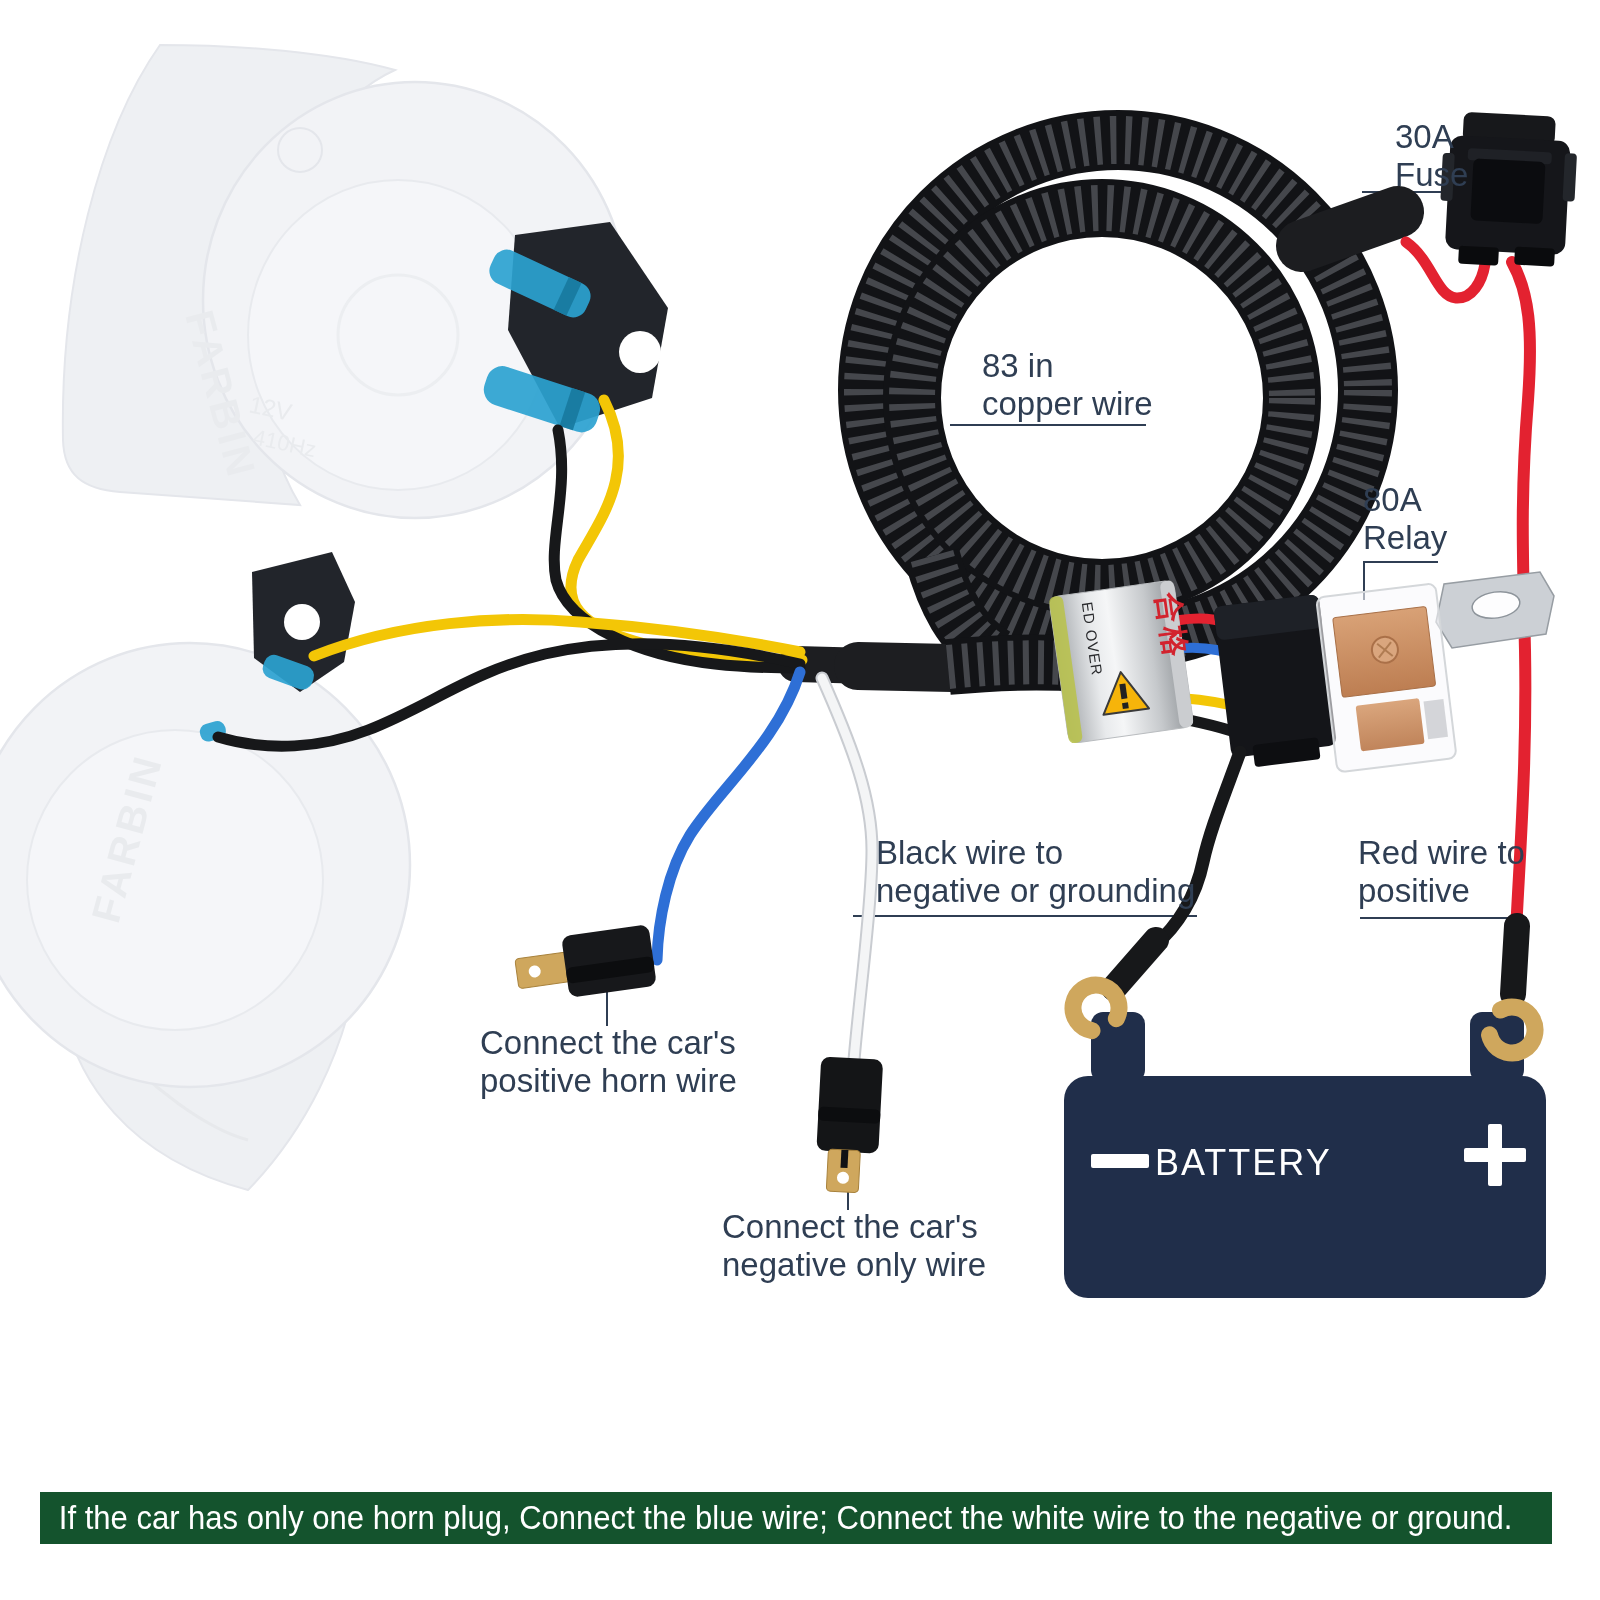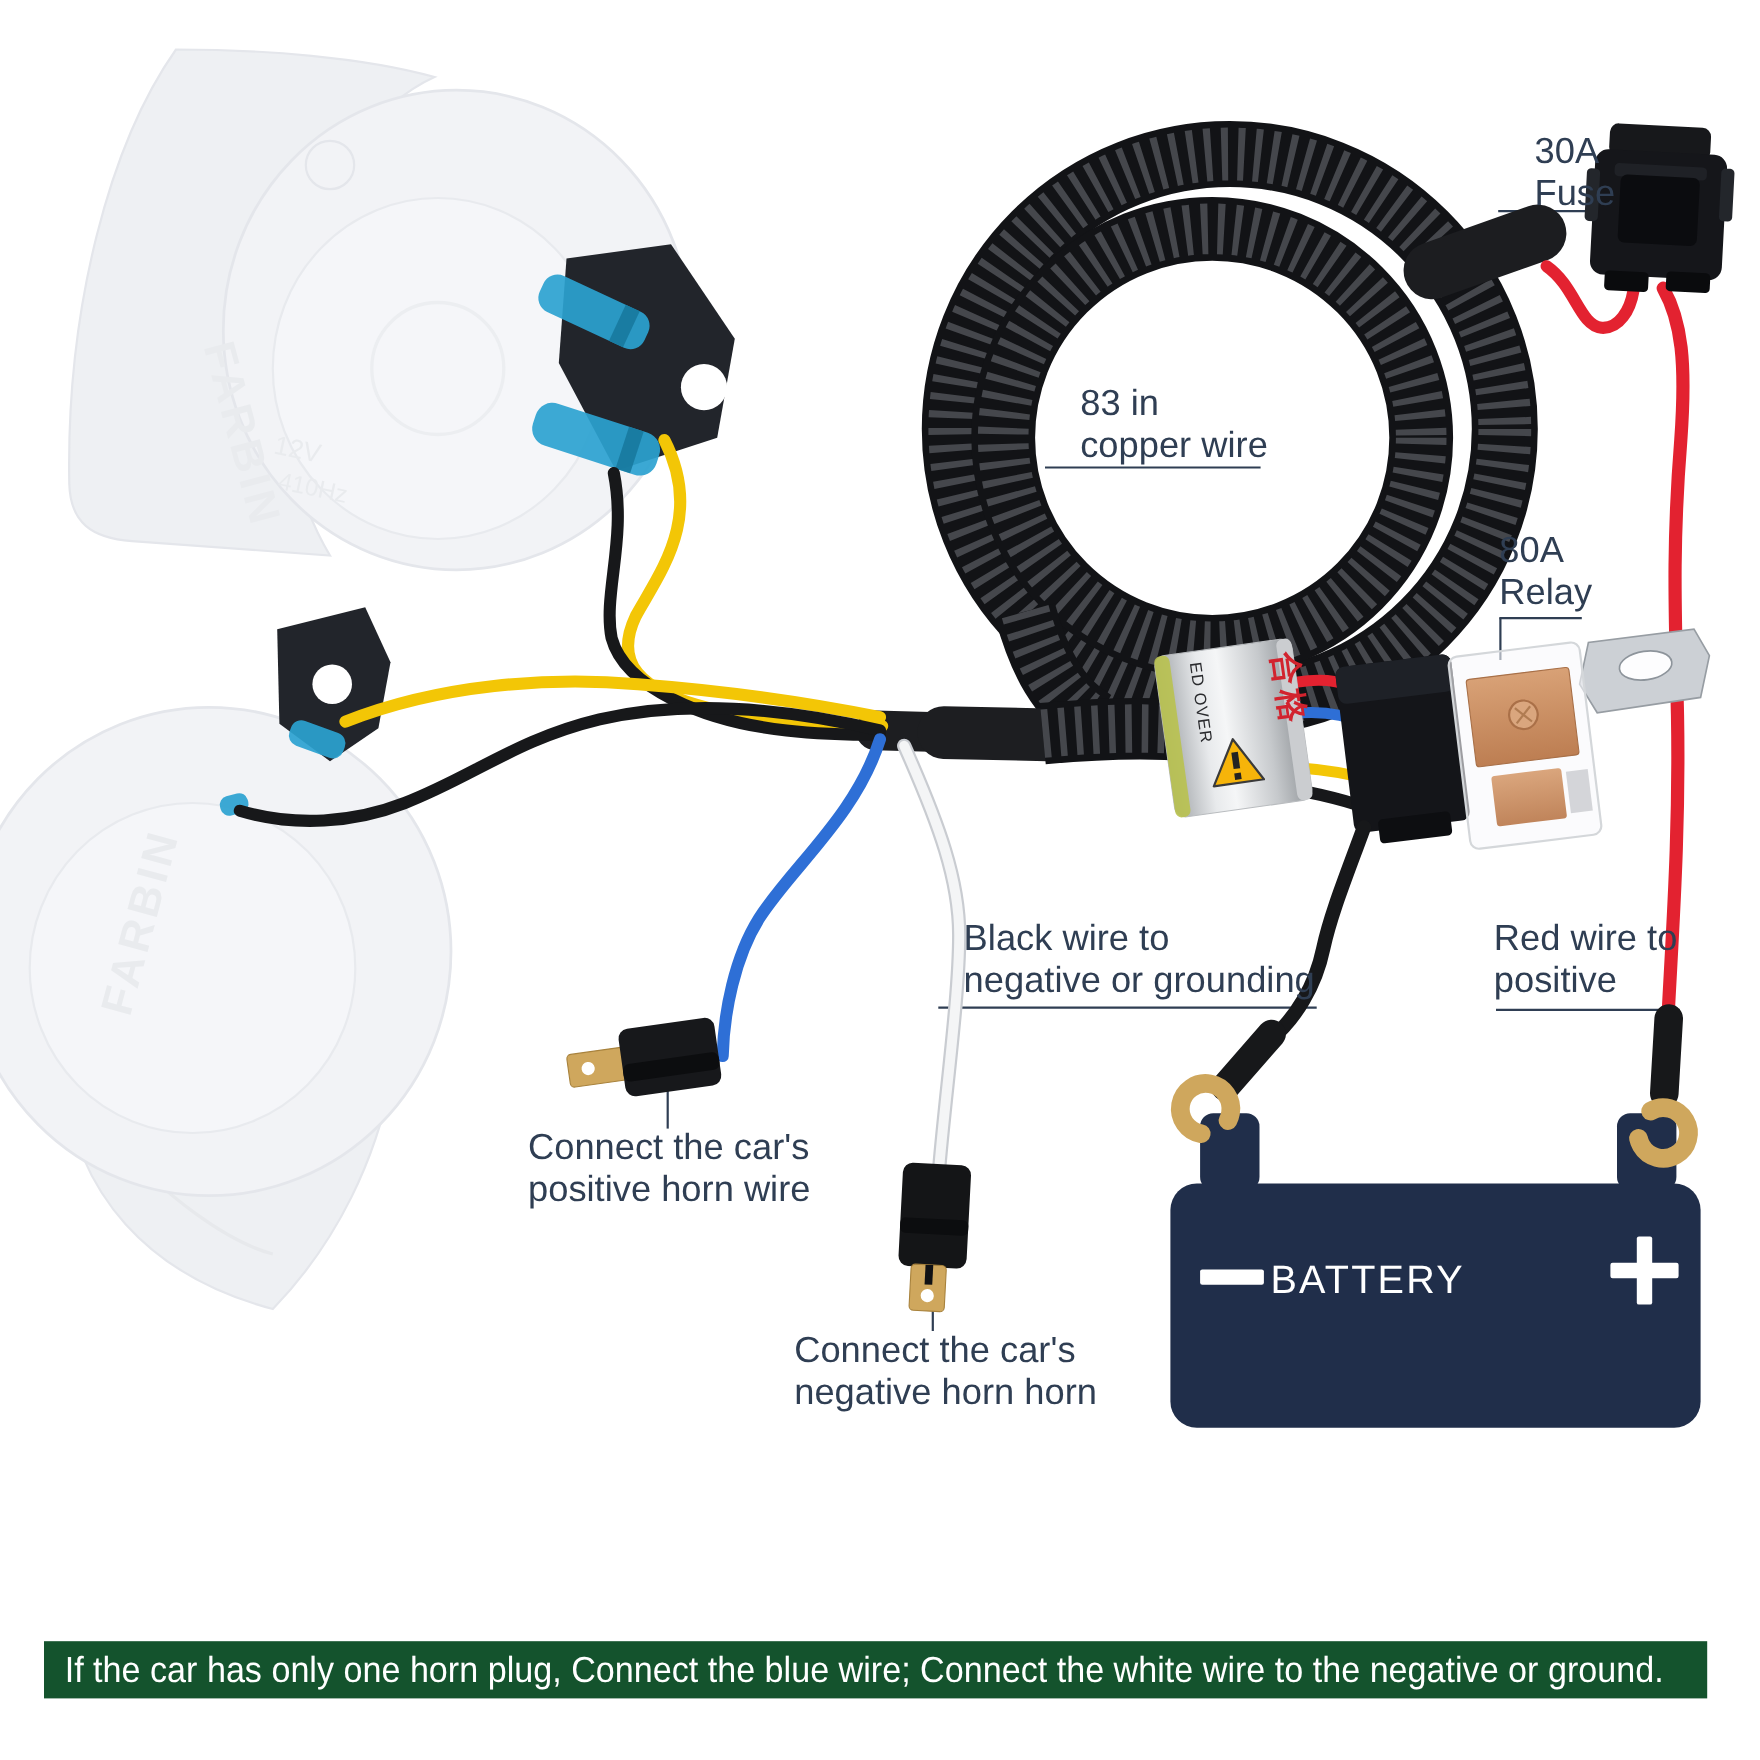--- a/index.html
+++ b/index.html
@@ -226,21 +226,21 @@
   <div>positive</div>
 </div>
 
 <div class="ann" style="left:480px;top:1024px;">
   <div>Connect the car's</div>
   <div>positive horn wire</div>
 </div>
 
 <div class="ann" style="left:722px;top:1208px;">
   <div>Connect the car's</div>
-  <div>negative horn horn</div>
+  <div>negative only wire</div>
 </div>
 
 <div class="battery-label">BATTERY</div>
 
 
 <div class="footer-bar">
   <span style="transform-origin: left center; transform: scaleX(0.939974);">If the car has only one horn plug, Connect the blue wire; Connect the white wire to the negative or ground.</span>
 </div>
 
 </div>

